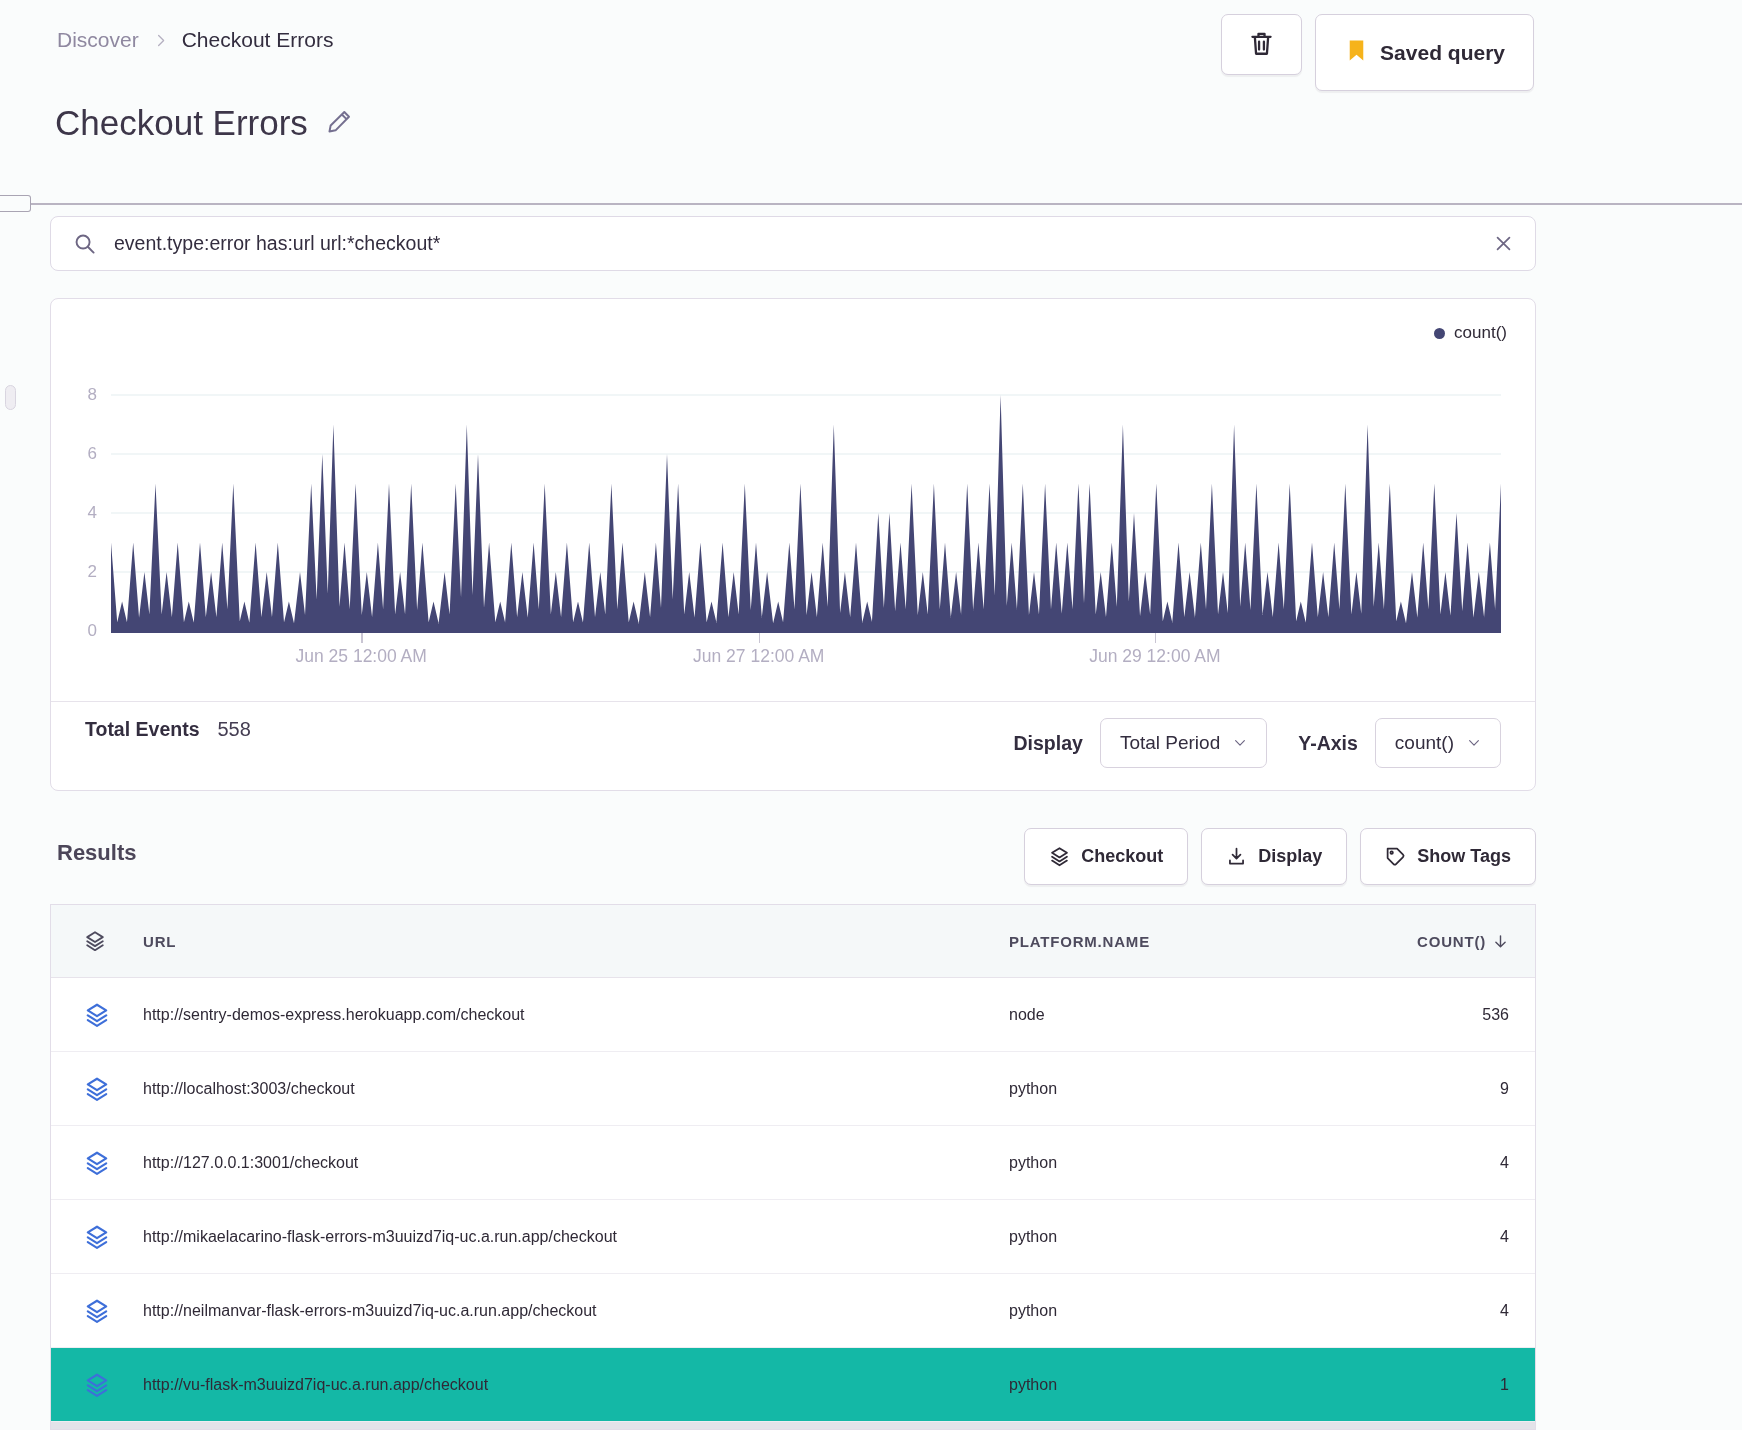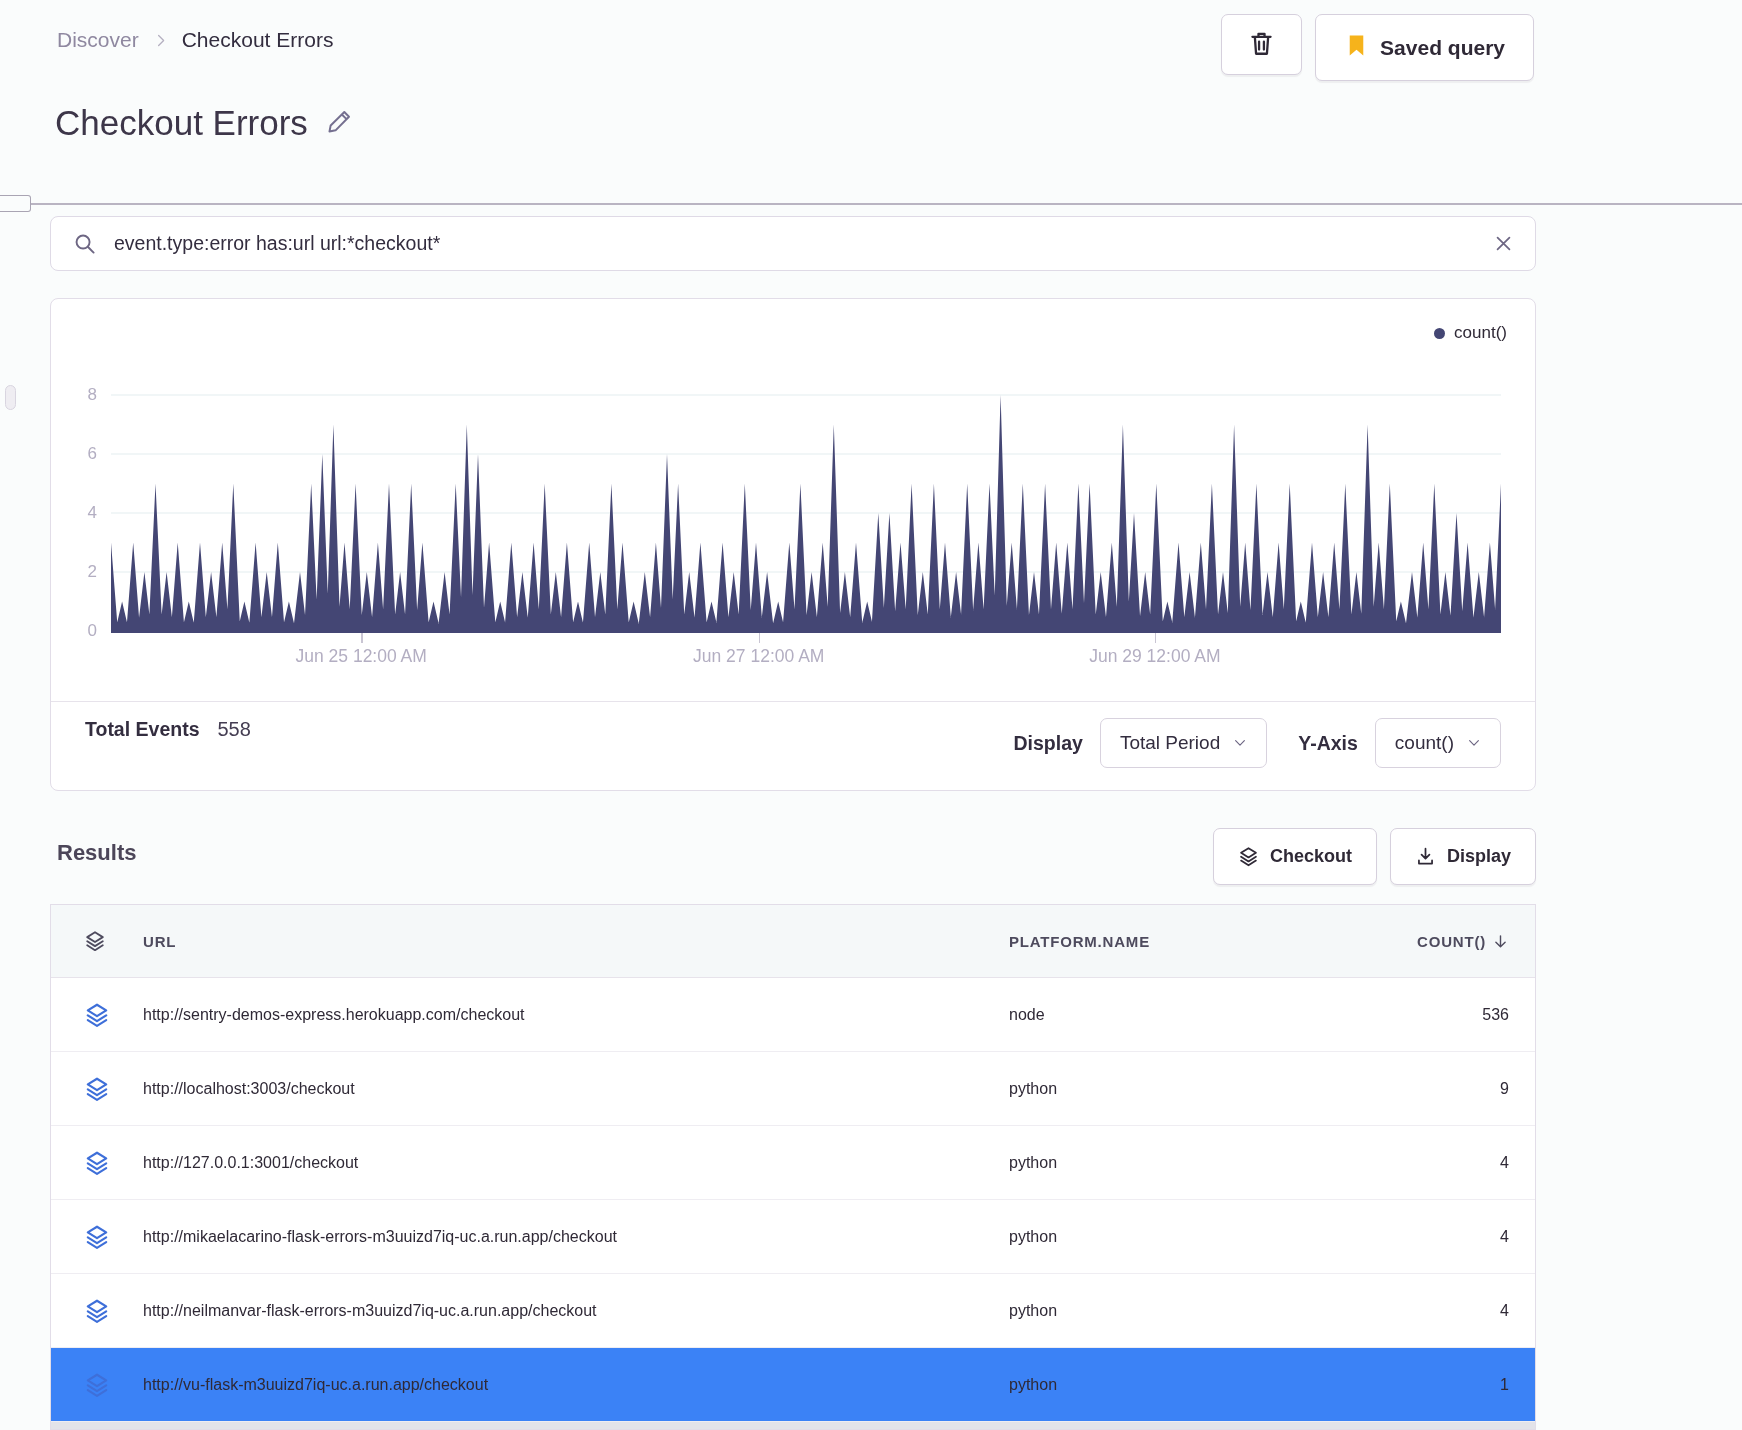--- a/index.html
+++ b/index.html
@@ -9,21 +9,21 @@
   
   .breadcrumb{position:absolute;left:57px;top:28px;display:flex;align-items:center;font-size:21px;}
   .crumb-muted{color:#8f88a0;cursor:pointer;}
   .crumb-sep{margin:0 14px;display:flex;align-items:center;color:#b5b0c1;}
   .crumb-current{color:#332d3f;}
   .top-actions{position:absolute;right:208px;top:14px;display:flex;gap:13px;}
   .btn{display:inline-flex;align-items:center;justify-content:center;gap:11px;background:#fff;
        border:1.5px solid #d6d0dd;border-radius:7px;font-weight:bold;color:#2f2936;
        box-shadow:0 2px 1px rgba(43,34,51,0.06);cursor:pointer;box-sizing:border-box;}
   .icon-btn{width:81px;height:61px;}
-  .saved-btn{height:67px;padding:0 28px;font-size:21px;}
+  .saved-btn{height:77px;padding:0 28px;font-size:21px;}
   .page-title{position:absolute;left:55px;top:103px;display:flex;align-items:center;gap:18px;
               font-size:35px;color:#3d3649;}
   .divider{position:absolute;top:203px;left:0;width:1742px;height:1.5px;background:#b9b4c2;}
   .divider-tab{position:absolute;top:195px;left:0;width:31px;height:17px;background:#fafcfc;
                border:1.5px solid #a9a4b3;border-left:none;border-radius:0 3px 3px 0;box-sizing:border-box;}
   .side-pill{position:absolute;top:385px;left:5px;width:11px;height:25px;border-radius:7px;
              background:#efedf2;border:1px solid #d9d5e0;box-sizing:border-box;}
 
   
   .search-bar{position:absolute;left:50px;top:216px;width:1486px;height:55px;background:#fff;
@@ -61,21 +61,21 @@
   .results-heading{position:absolute;left:57px;top:840px;font-size:22px;font-weight:bold;color:#4c4659;}
   .results-actions{position:absolute;right:206px;top:828px;display:flex;gap:13px;}
   .small-btn{height:57px;padding:0 24px;font-size:18px;}
 
   
   .table-card{top:904px;height:526px;border-radius:0;overflow:hidden;}
   .thead,.trow{display:grid;grid-template-columns:84px 860px 340px 1fr;align-items:center;}
   .thead{height:72px;background:#f5f8f9;border-bottom:1.5px solid #e7e3eb;color:#4e4b5e;
          font-weight:bold;font-size:15px;letter-spacing:0.8px;}
   .trow{height:73px;border-bottom:1px solid #efedf2;font-size:16px;color:#2f2936;}
-  .trow:last-of-type{background:#3b82f6;}
+  .trow:last-of-type{background:#14b8a6;}
   .cell-icon{padding-left:33px;display:flex;align-items:center;}
   .cell-url{padding-left:8px;white-space:nowrap;overflow:hidden;}
   .cell-platform{padding-left:14px;}
   .cell-count{text-align:right;padding-right:26px;}
   .thead .cell-count{display:flex;justify-content:flex-end;align-items:center;gap:6px;padding-right:26px;}
   .bottom-strip{height:20px;background:#e3e3e9;}
   .sorter{cursor:pointer;}
 
   svg.stroke{fill:none;stroke:currentColor;stroke-width:2;stroke-linecap:round;stroke-linejoin:round;}
 </style>
@@ -203,20 +203,29 @@
       <span>Checkout</span>
     </button>
     <button class="btn small-btn">
       <span style="display:flex;">
         <svg class="stroke" width="21" height="21" viewBox="0 0 24 24">
             <path d="M12 3v11M7.5 9.8 12 14.3l4.5-4.5M4.5 16.5V20h15v-3.5"></path>
           </svg>
       </span>
       <span>Display</span>
     </button>
+    <button class="btn small-btn">
+      <span style="display:flex;">
+        <svg class="stroke" width="21" height="21" viewBox="0 0 24 24">
+            <path d="M20.6 12.6 12.6 20.6a2 2 0 0 1-2.8 0L3 13.8V3h10.8l6.8 6.8a2 2 0 0 1 0 2.8Z"></path>
+            <circle cx="7.6" cy="7.6" r="1.4"></circle>
+          </svg>
+      </span>
+      <span>Show Tags</span>
+    </button>
   </div>
 
   <div class="card table-card">
     <div class="thead">
       <div class="cell-icon" style="color:#4e4b5e;">
         <svg class="stroke" width="22" height="22" viewBox="0 0 24 24">
             <path d="M12 2.5 20.5 7.8 12 13.1 3.5 7.8Z"></path>
             <path d="M3.5 12.3 12 17.6 20.5 12.3"></path>
             <path d="M3.5 16.7 12 22 20.5 16.7"></path>
           </svg>

